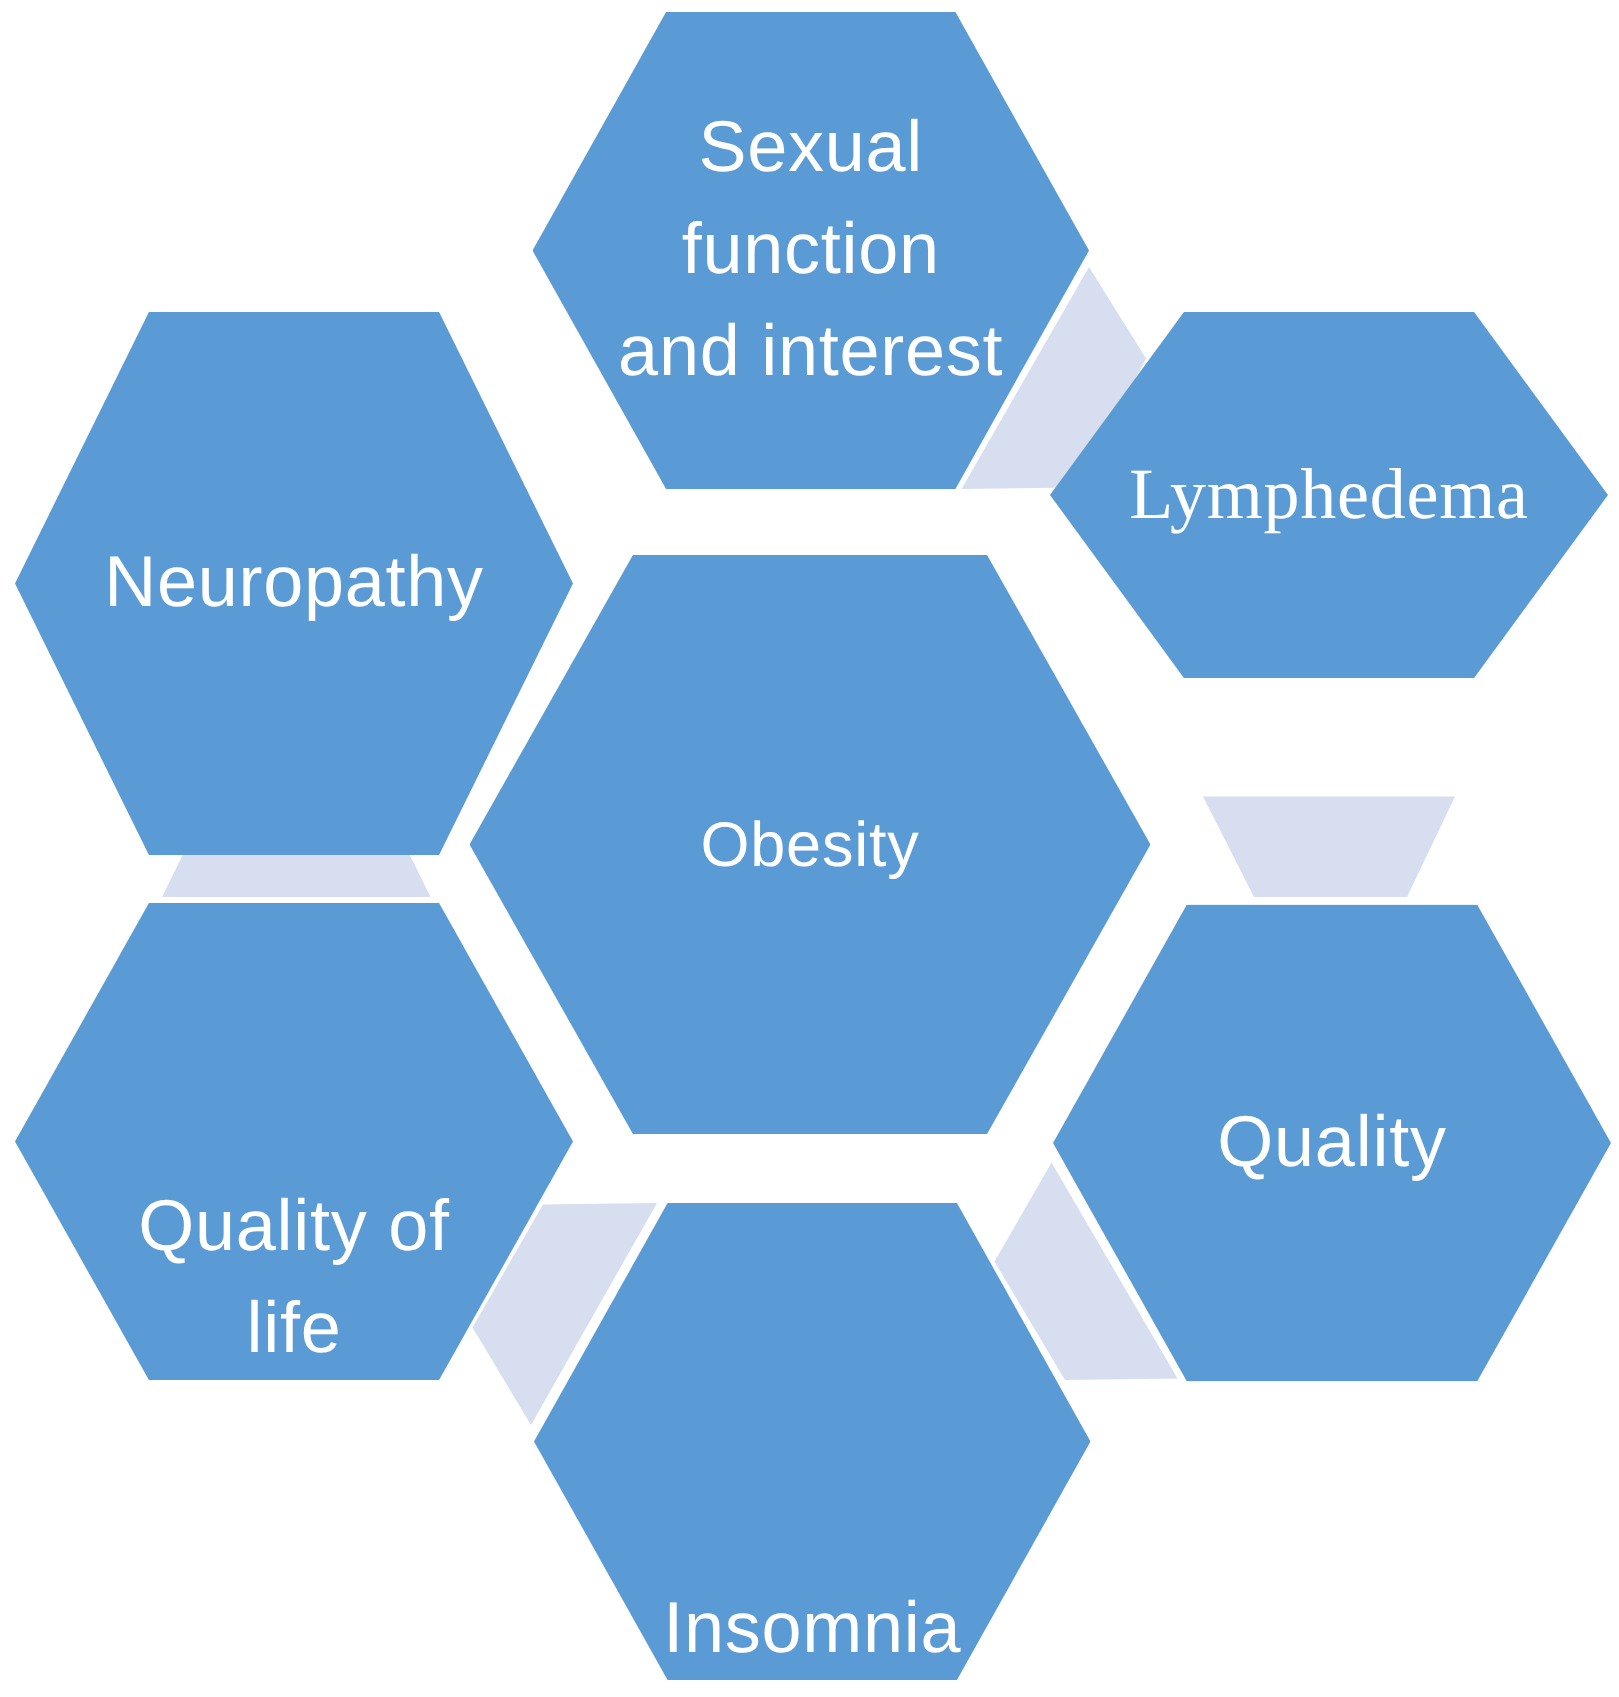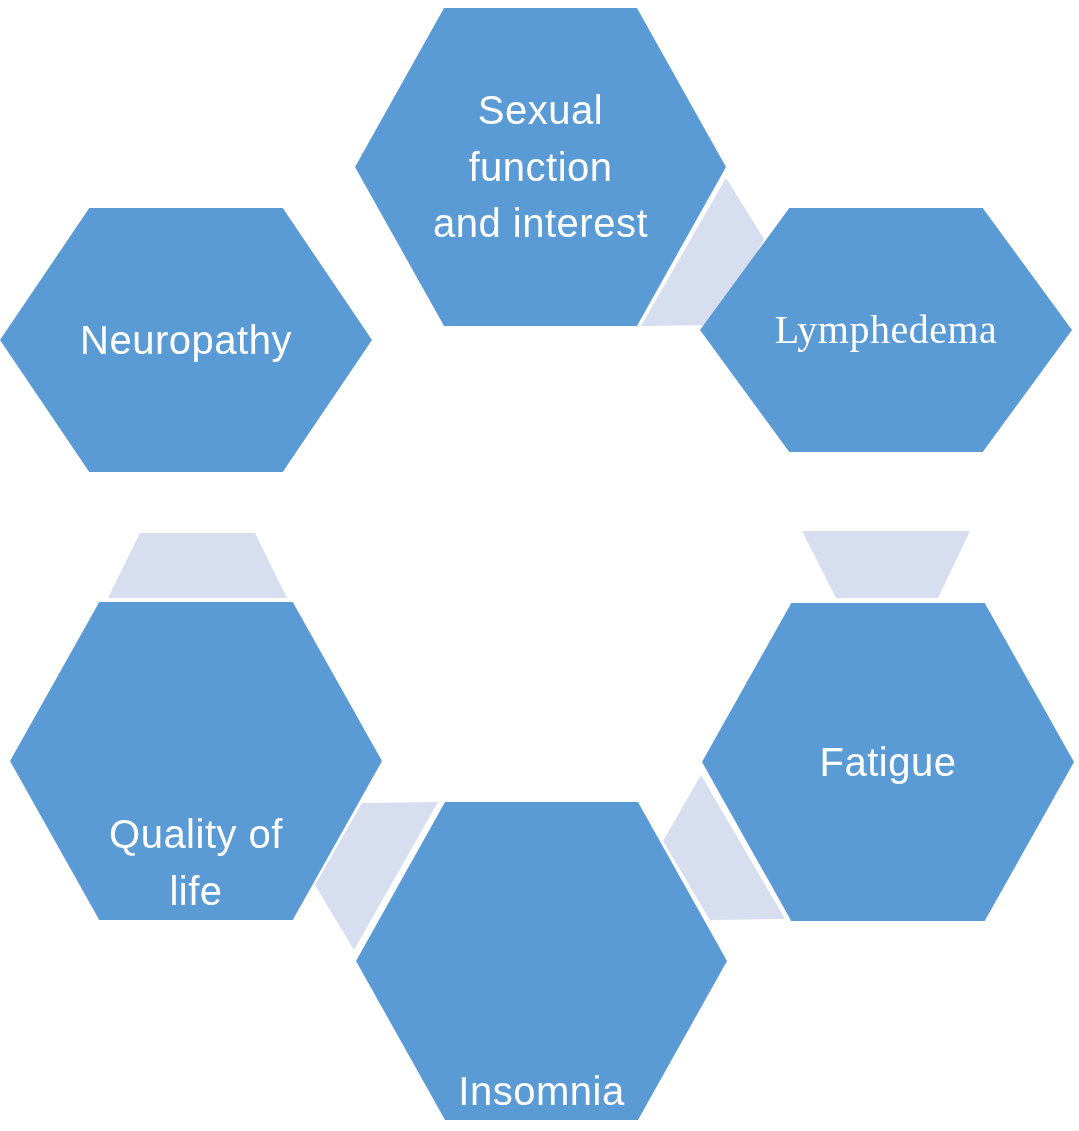--- a/index.html
+++ b/index.html
@@ -38,34 +38,34 @@
     clip-path: polygon(24% 0%, 76% 0%, 100% 50%, 76% 100%, 24% 100%, 0% 50%);
     display: flex;
     align-items: center;
     justify-content: center;
   }
   .hex .label {
     color: var(--label-color);
     text-align: center;
     white-space: pre-line;
     line-height: 1.42;
-    font-size: 40px;
+    font-size: 48px;
     font-weight: 400;
     letter-spacing: 0.5px;
   }
   .hex.center .label {
     font-size: 42px;
   }
   
   .hex.pos-top         { left: 355px; top: 8px;   width: 371px; height: 318px; }
   .hex.pos-top-right   { left: 700px; top: 208px; width: 372px; height: 244px; font-family: Liberation Serif, serif; }
   .hex.pos-bot-right   { left: 702px; top: 603px; width: 372px; height: 318px; }
   .hex.pos-bottom      { left: 356px; top: 802px; width: 371px; height: 318px; align-items: flex-end; }
   .hex.pos-bot-left    { left: 10px;  top: 602px; width: 372px; height: 318px; align-items: flex-end; }
-  .hex.pos-top-left    { left: 0;  top: 208px; width: 372px; height: 264px; }
+  .hex.pos-top-left    { left: 10px;  top: 208px; width: 372px; height: 362px; }
   .hex.pos-center      { left: 313px; top: 370px; width: 454px; height: 386px; }
 </style>
 </head>
 <body>
 
 <div class="canvas">
 
   <svg class="connectors" viewBox="0 0 1079 1131" xmlns="http://www.w3.org/2000/svg">
     <polygon points="726,178 764,239 719,325 641,326"></polygon>
     <polygon points="802,531 970,531 938,598 836,598"></polygon>
@@ -78,30 +78,33 @@
     <span class="label">Sexual
 function
 and interest</span>
   </div>
 
   <div class="hex pos-top-right">
     <span class="label">Lymphedema</span>
   </div>
 
   <div class="hex pos-bot-right">
-    <span class="label">Fatigue</span>
+    <span class="label">Quality</span>
   </div>
 
   <div class="hex pos-bottom">
     <span class="label">Insomnia</span>
   </div>
 
   <div class="hex pos-bot-left">
     <span class="label">Quality of
 life</span>
   </div>
 
   <div class="hex pos-top-left">
     <span class="label">Neuropathy</span>
   </div>
 
+  <div class="hex pos-center center">
+    <span class="label">Obesity</span>
+  </div>
 
 </div>
 
 </body></html>

